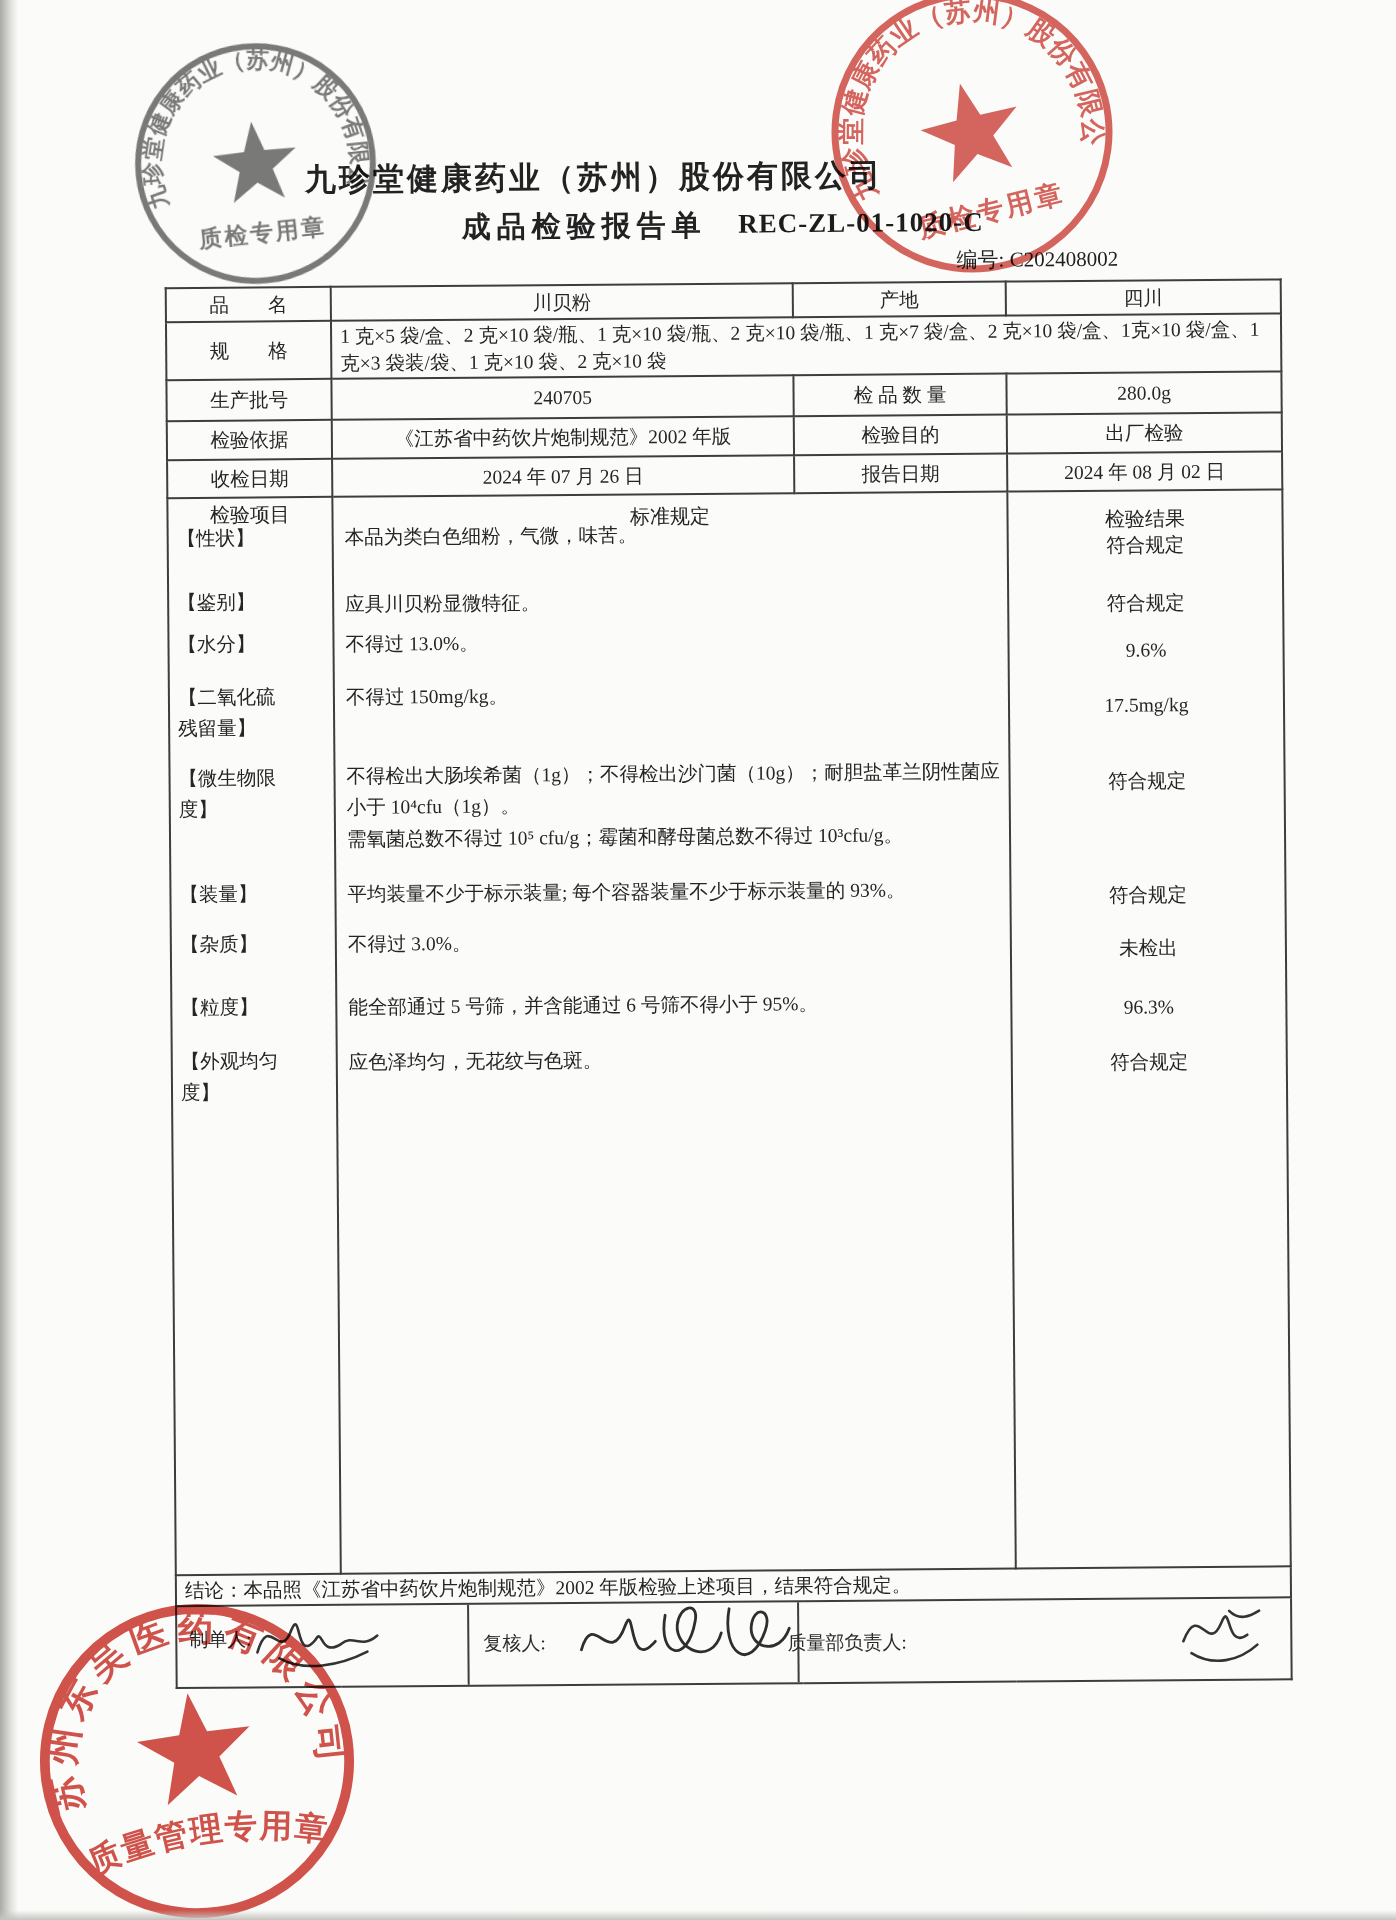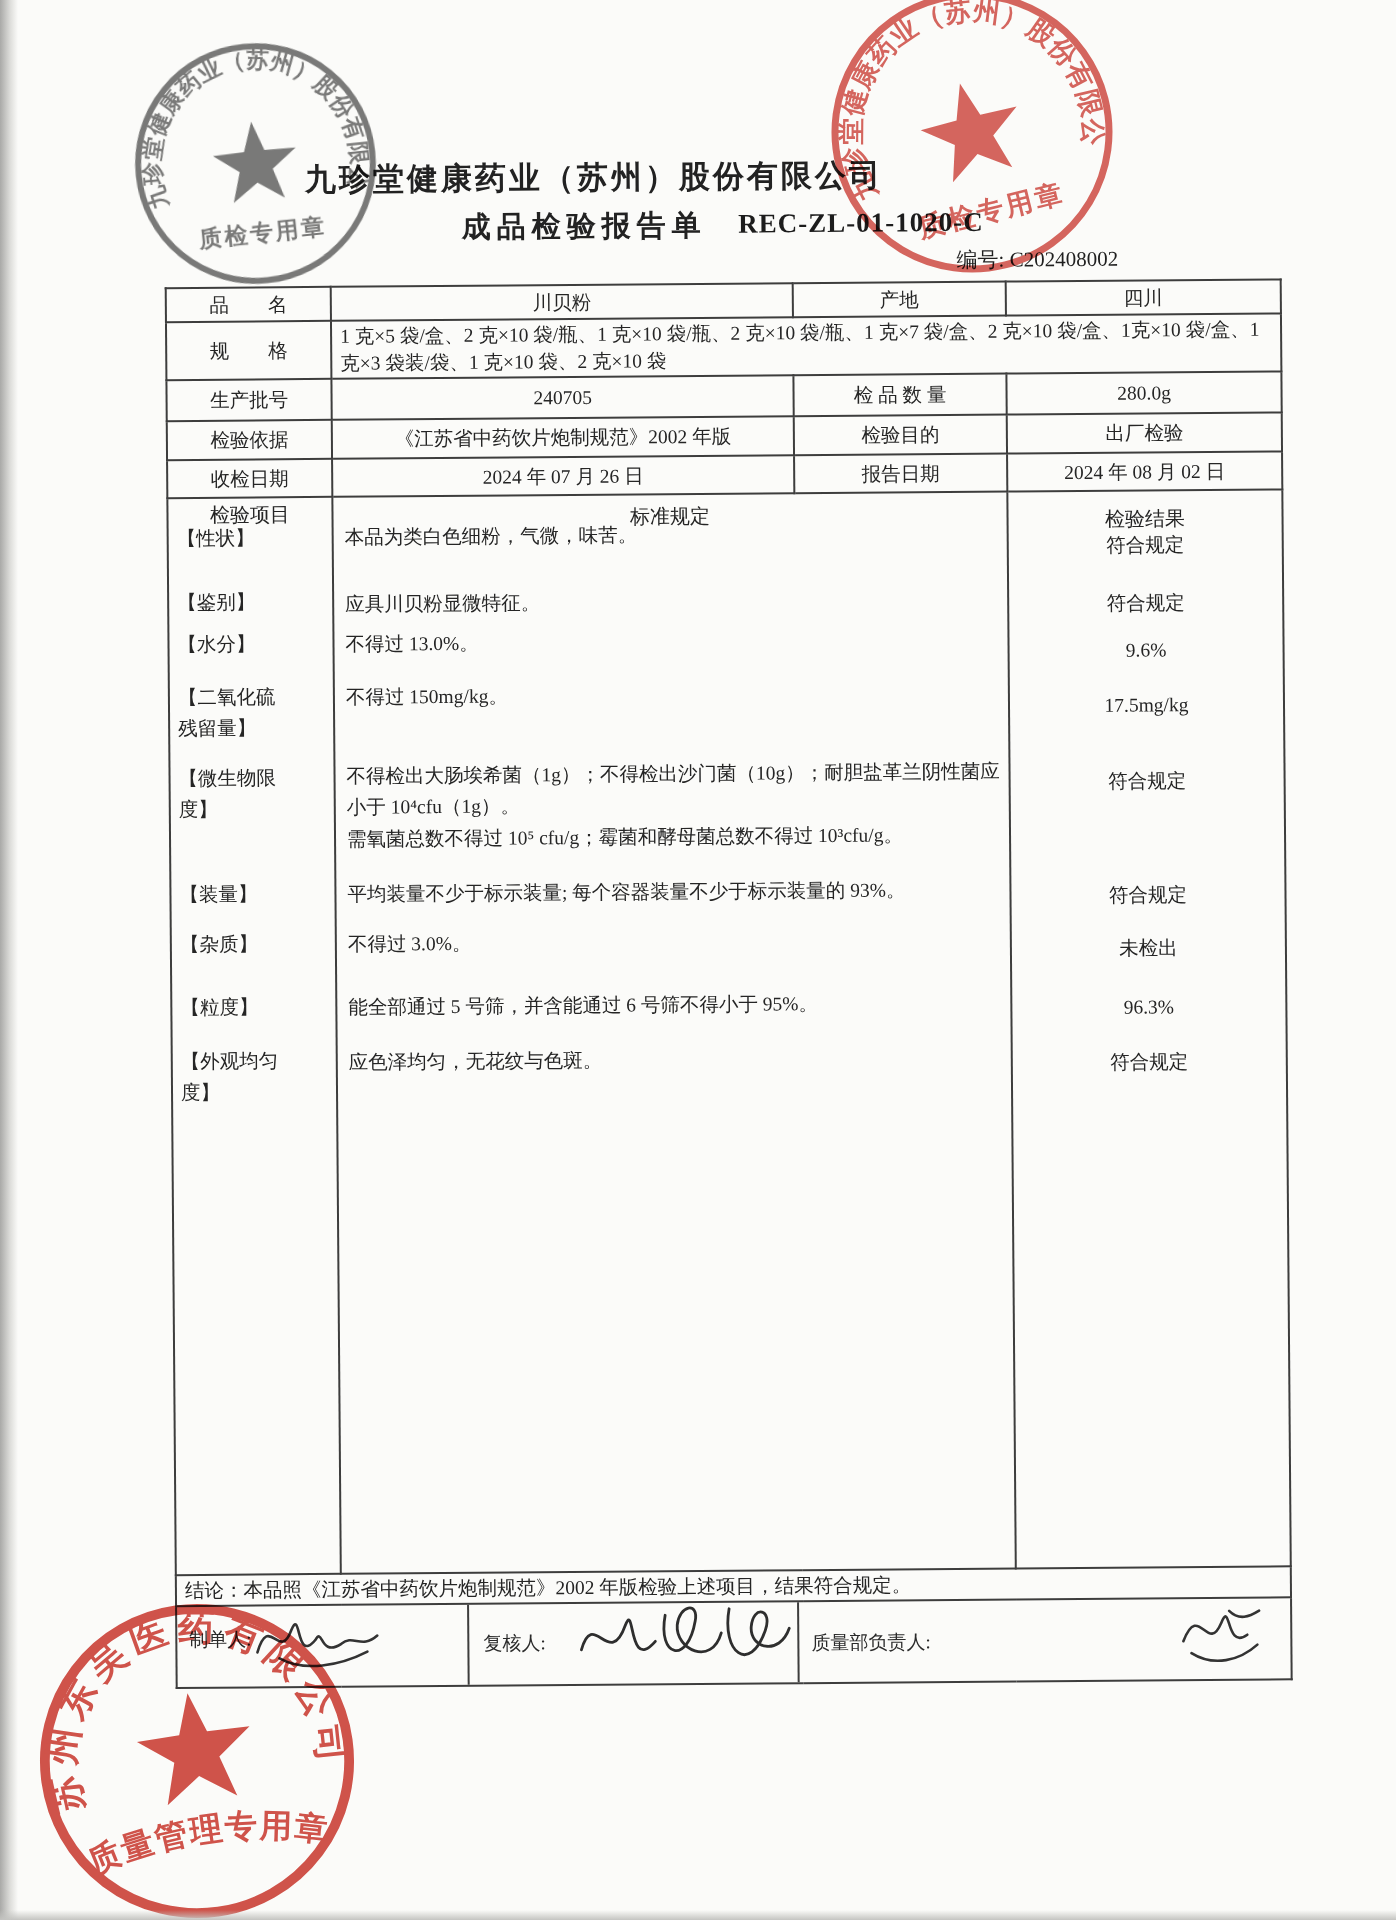--- a/index.html
+++ b/index.html
@@ -153,21 +153,21 @@
       <tr>
         <td class="concl" colspan="4">结论：本品照《江苏省中药饮片炮制规范》2002 年版检验上述项目，结果符合规定。</td>
       </tr>
 
       <tr>
         <td class="sigrow" colspan="4">
           <div class="sig-sep" style="left:290px"></div>
           <div class="sig-sep" style="left:620px"></div>
           <div class="sig-label" style="left:12px;top:20px">制单人:</div>
           <div class="sig-label" style="left:306px;top:26px">复核人:</div>
-          <div class="sig-label" style="left:634px;top:28px">质量部负责人:</div>
+          <div class="sig-label" style="left:610px;top:28px">质量部负责人:</div>
           <svg class="sig-svg" style="left:62px;top:-8px" width="170" height="82" viewBox="0 0 170 82">
             <g fill="none" stroke="#1d1d1d" stroke-width="2.6" stroke-linecap="round" opacity="0.9">
               <path d="M18,54 C30,14 40,64 52,32 C62,8 56,66 76,42 C84,28 80,60 102,46 C114,36 122,52 138,38"></path>
               <path d="M40,60 C65,74 100,68 128,54"></path>
             </g>
           </svg>
           <svg class="sig-svg" style="left:390px;top:-14px" width="235" height="100" viewBox="0 0 235 100">
             <g fill="none" stroke="#1d1d1d" stroke-width="2.8" stroke-linecap="round" opacity="0.92">
               <path d="M14,60 C26,18 42,80 58,36 C68,10 60,84 88,52"></path>
               <path d="M98,26 C90,68 120,76 128,32 C132,12 112,16 110,36 C108,60 144,78 154,44"></path>

